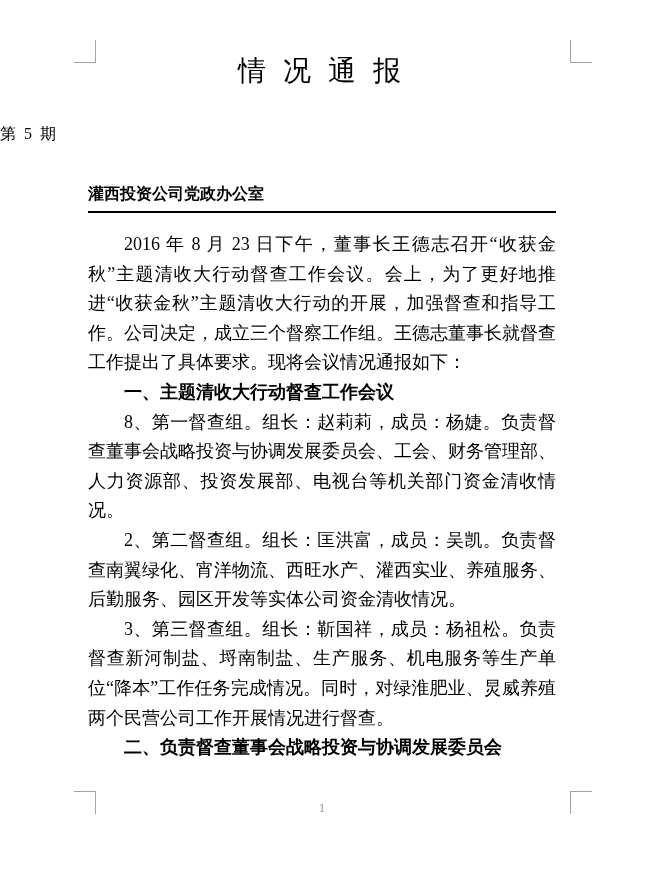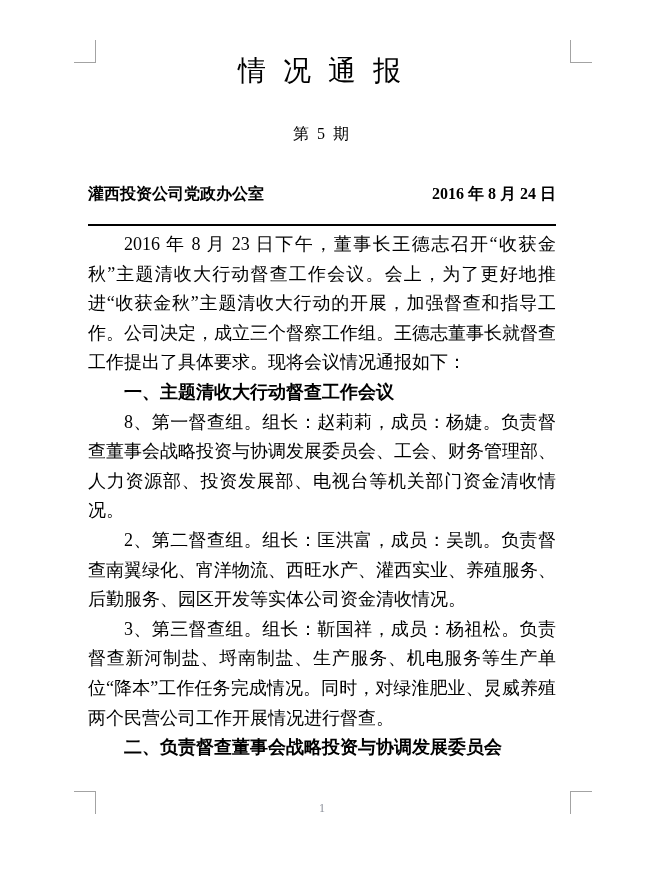--- a/index.html
+++ b/index.html
@@ -20,30 +20,30 @@
 
   .doc-title{
     position:absolute;left:0;right:0;top:52px;
     text-align:center;
     font-size:28px;
     letter-spacing:5px;
     font-weight:normal;
   }
   .doc-issue{
     position:absolute;left:0;right:0;top:124px;
-    text-align:center;
+    text-align:left;
     font-size:16px;
     letter-spacing:2px;
   }
   .info-row{
     position:absolute;left:88px;right:88px;top:184px;
     display:flex;justify-content:space-between;align-items:baseline;
     font-size:16px;font-weight:bold;
     border-bottom:2px solid #000;
-    padding-bottom:19px;
+    padding-bottom:6px;
   }
   .body-text{
     position:absolute;left:88px;right:88px;top:230px;
     font-size:18px;
     line-height:29.6px;
     text-align:justify;
   }
   .body-text p{margin:0;padding:0;}
   .indent{text-indent:2em;}
   .heading{font-weight:bold;text-indent:2em;}
@@ -65,21 +65,20 @@
   <div class="crop crop-tr"></div>
   <div class="crop crop-bl"></div>
   <div class="crop crop-br"></div>
 
   <div class="doc-title">情 况 通 报</div>
 
   <div class="doc-issue">第 5 期</div>
 
   <div class="info-row">
     <span>灌西投资公司党政办公室</span>
-    <span>2016 年 8 月 24 日</span>
   </div>
 
   <div class="body-text">
     <p class="indent">2016 年 8 月 23 日下午，董事长王德志召开“收获金秋”主题清收大行动督查工作会议。会上，为了更好地推进“收获金秋”主题清收大行动的开展，加强督查和指导工作。公司决定，成立三个督察工作组。王德志董事长就督查工作提出了具体要求。现将会议情况通报如下：</p>
     <p class="heading">一、主题清收大行动督查工作会议</p>
     <p class="indent">8、第一督查组。组长：赵莉莉，成员：杨婕。负责督查董事会战略投资与协调发展委员会、工会、财务管理部、人力资源部、投资发展部、电视台等机关部门资金清收情况。</p>
     <p class="indent">2、第二督查组。组长：匡洪富，成员：吴凯。负责督查南翼绿化、宵洋物流、西旺水产、灌西实业、养殖服务、后勤服务、园区开发等实体公司资金清收情况。</p>
     <p class="indent">3、第三督查组。组长：靳国祥，成员：杨祖松。负责督查新河制盐、埒南制盐、生产服务、机电服务等生产单位“降本”工作任务完成情况。同时，对绿淮肥业、炅威养殖两个民营公司工作开展情况进行督查。</p>
     <p class="heading">二、负责督查董事会战略投资与协调发展委员会</p>
   </div>

